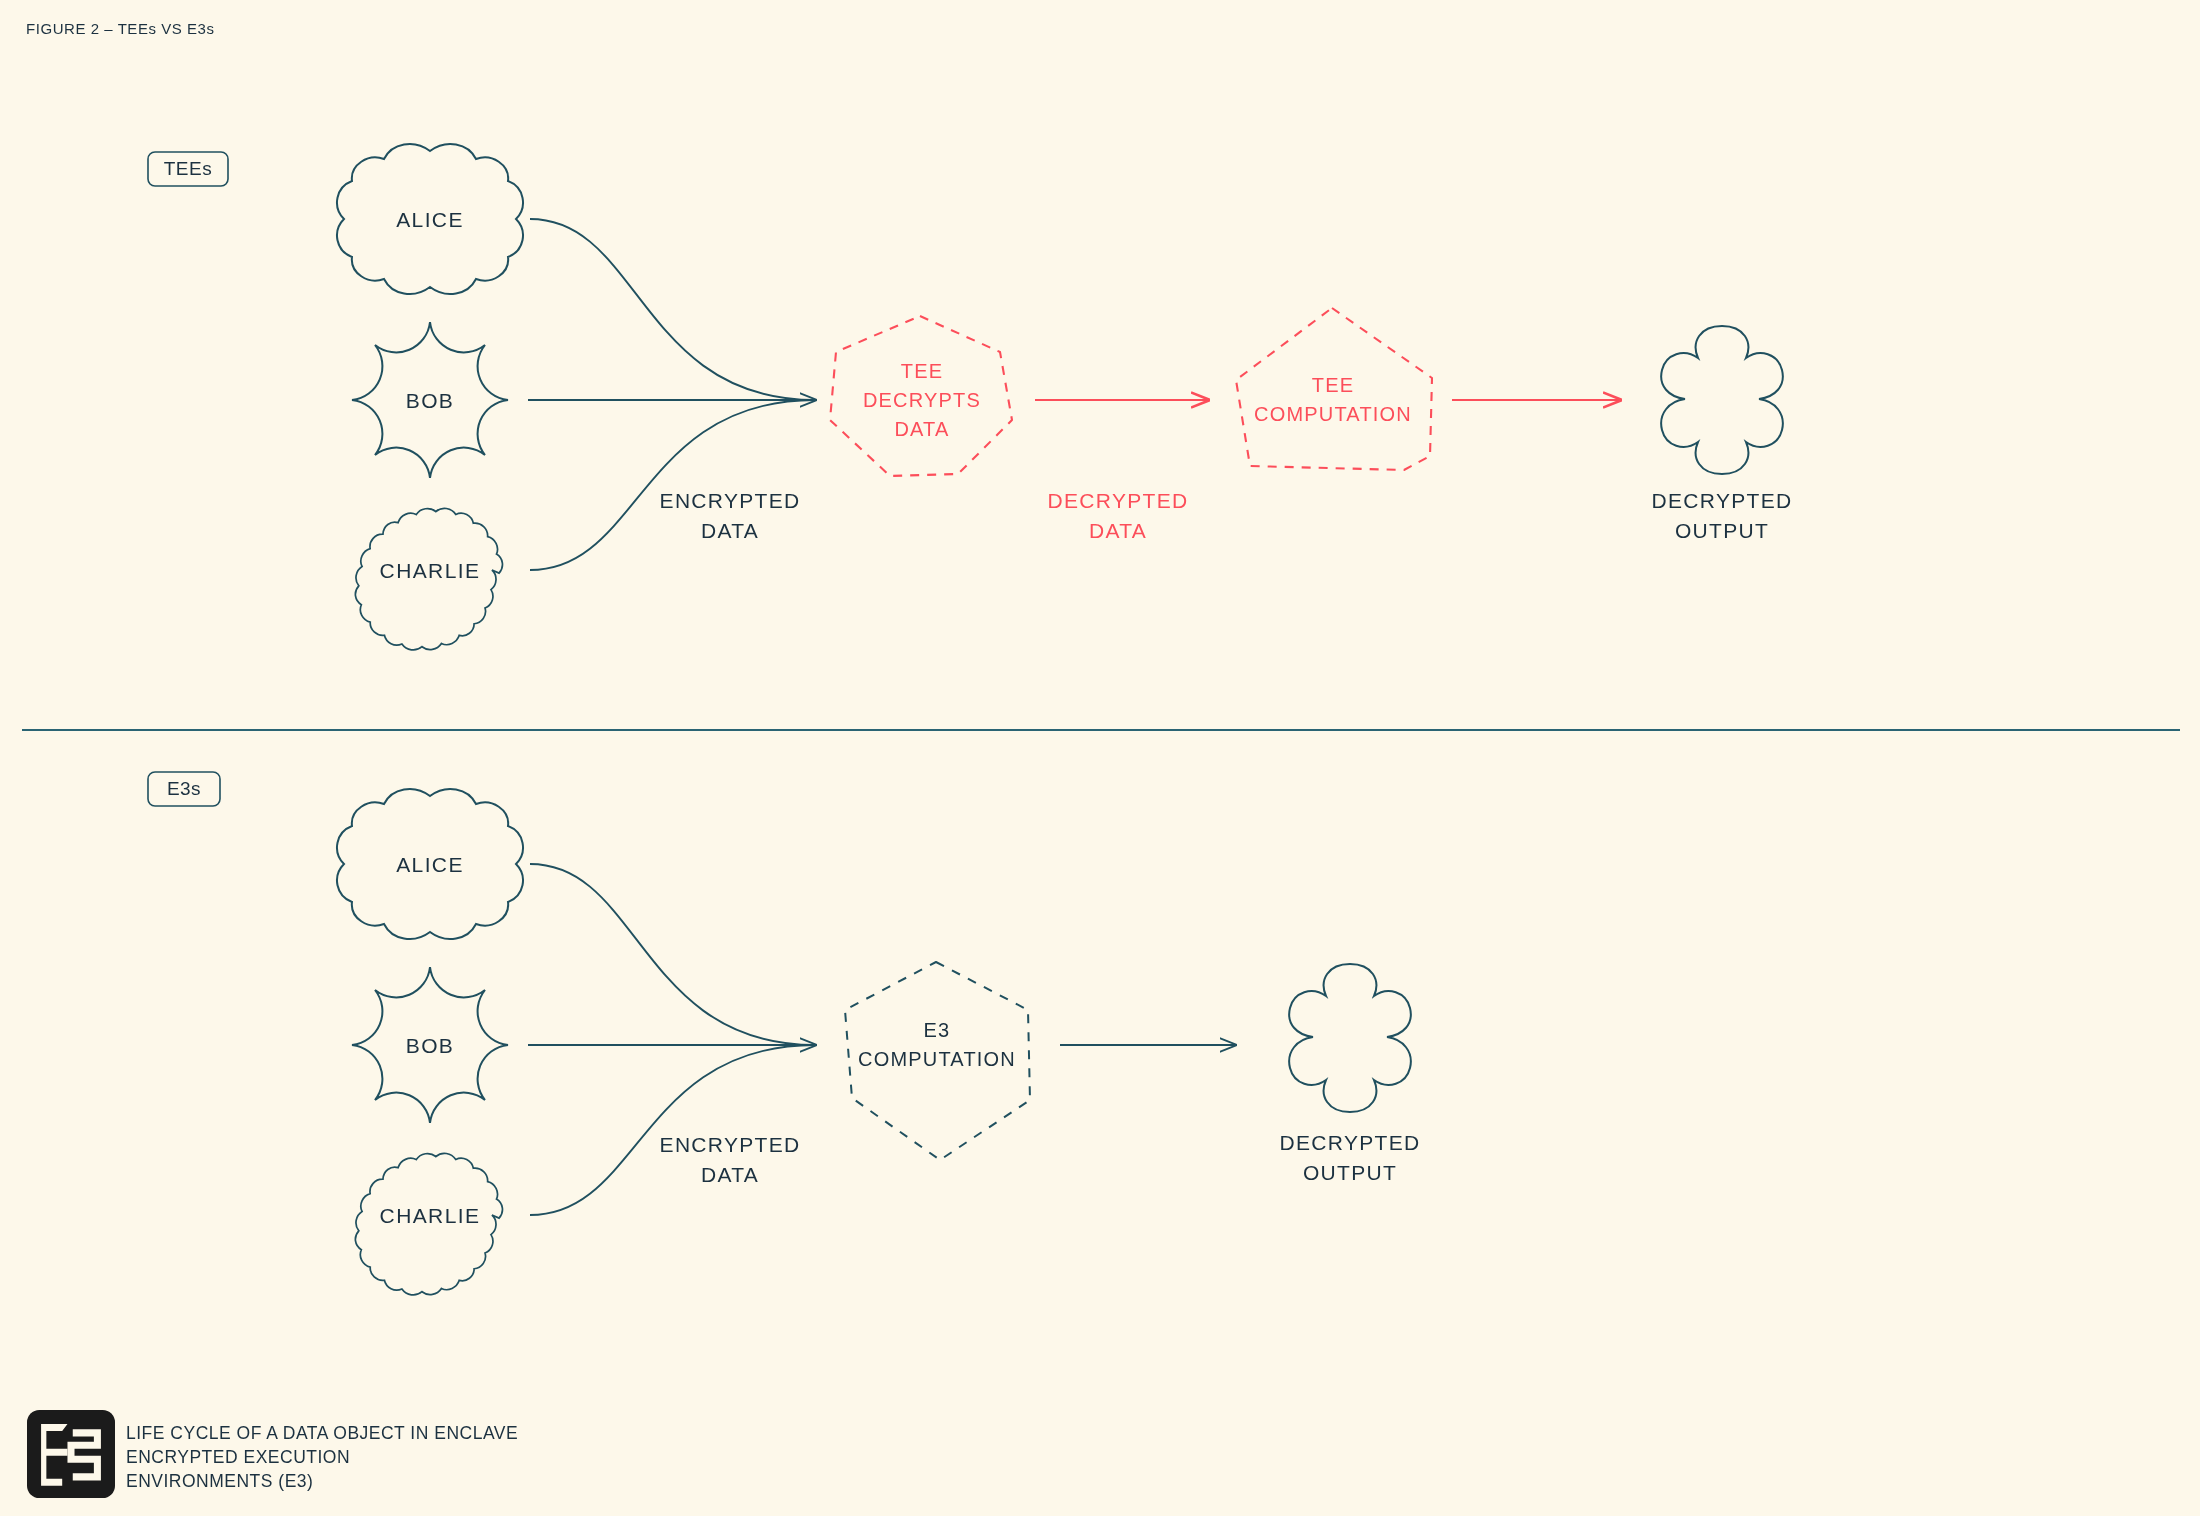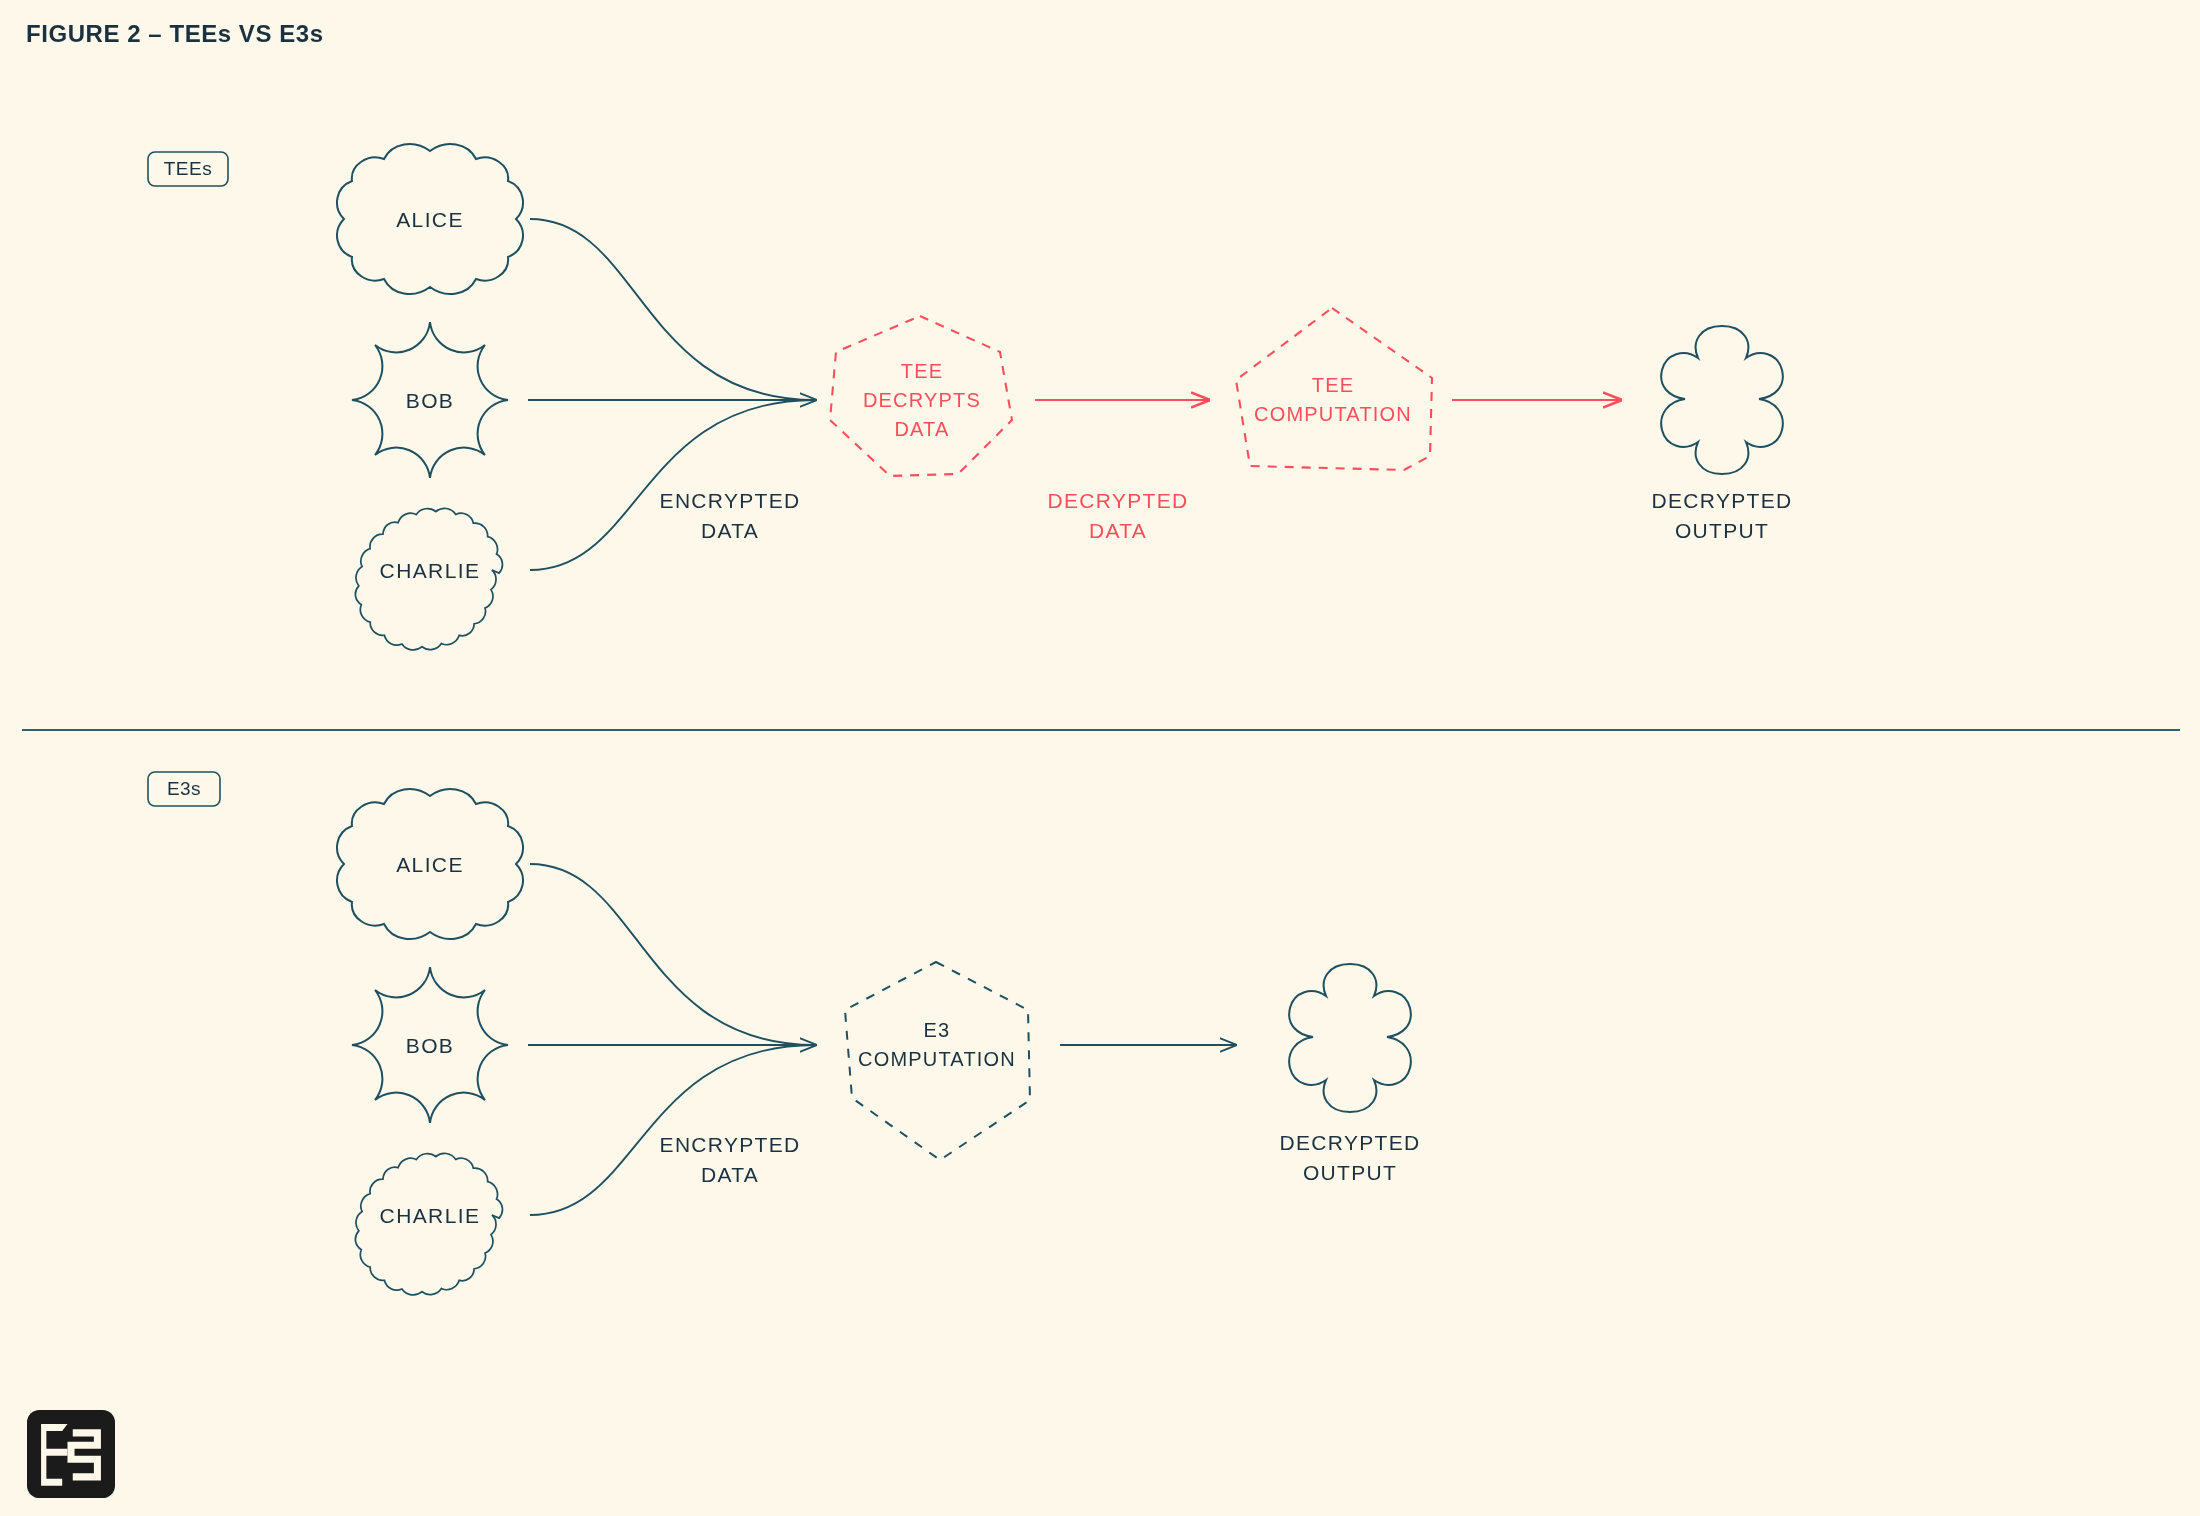--- a/index.html
+++ b/index.html
@@ -24,26 +24,25 @@
     position: absolute;
     top: 0; left: 0;
     width: 2200px;
     height: 1516px;
     display: block;
   }
   .fig-title {
     position: absolute;
     left: 26px;
     top: 20px;
-    font-size: 24px;
+    font-size: 15px;
     letter-spacing: 0.55px;
     color: #1C3140;
     font-family: "Liberation Sans", sans-serif;
     white-space: nowrap;
-    font-weight: bold;
   }
   .caption-block {
     position: absolute;
     left: 126px;
     top: 1421px;
     color: #1C3140;
     font-size: 17.5px;
     line-height: 24px;
     letter-spacing: 0.5px;
     font-family: "Liberation Sans", sans-serif;
@@ -234,14 +233,19 @@
       </g>
     </g>
   </svg>
 
   <svg class="logo-mark" viewBox="0 0 100 100">
     <rect x="0" y="0" width="100" height="100" rx="14" ry="14" fill="#1B1B1B"></rect>
     <path d="M 16,16 L 46,16 L 40,24 L 22,24 L 22,44 L 46,44 L 46,52 L 22,52 L 22,78 L 40,78 L 40,86 L 16,86 Z" fill="#FDF8EA"></path>
     <path d="M 52,22 L 84,22 L 84,44 L 54,44 L 54,52 L 84,52 L 84,80 L 52,80 L 52,72 L 76,72 L 76,60 L 46,60 L 46,36 L 76,36 L 76,30 L 52,30 Z" fill="#FDF8EA"></path>
   </svg>
 
+  <div class="caption-block">
+    <div>LIFE CYCLE OF A DATA OBJECT IN ENCLAVE</div>
+    <div>ENCRYPTED EXECUTION</div>
+    <div>ENVIRONMENTS (E3)</div>
+  </div>
 
 </div>
 
 </body></html>

